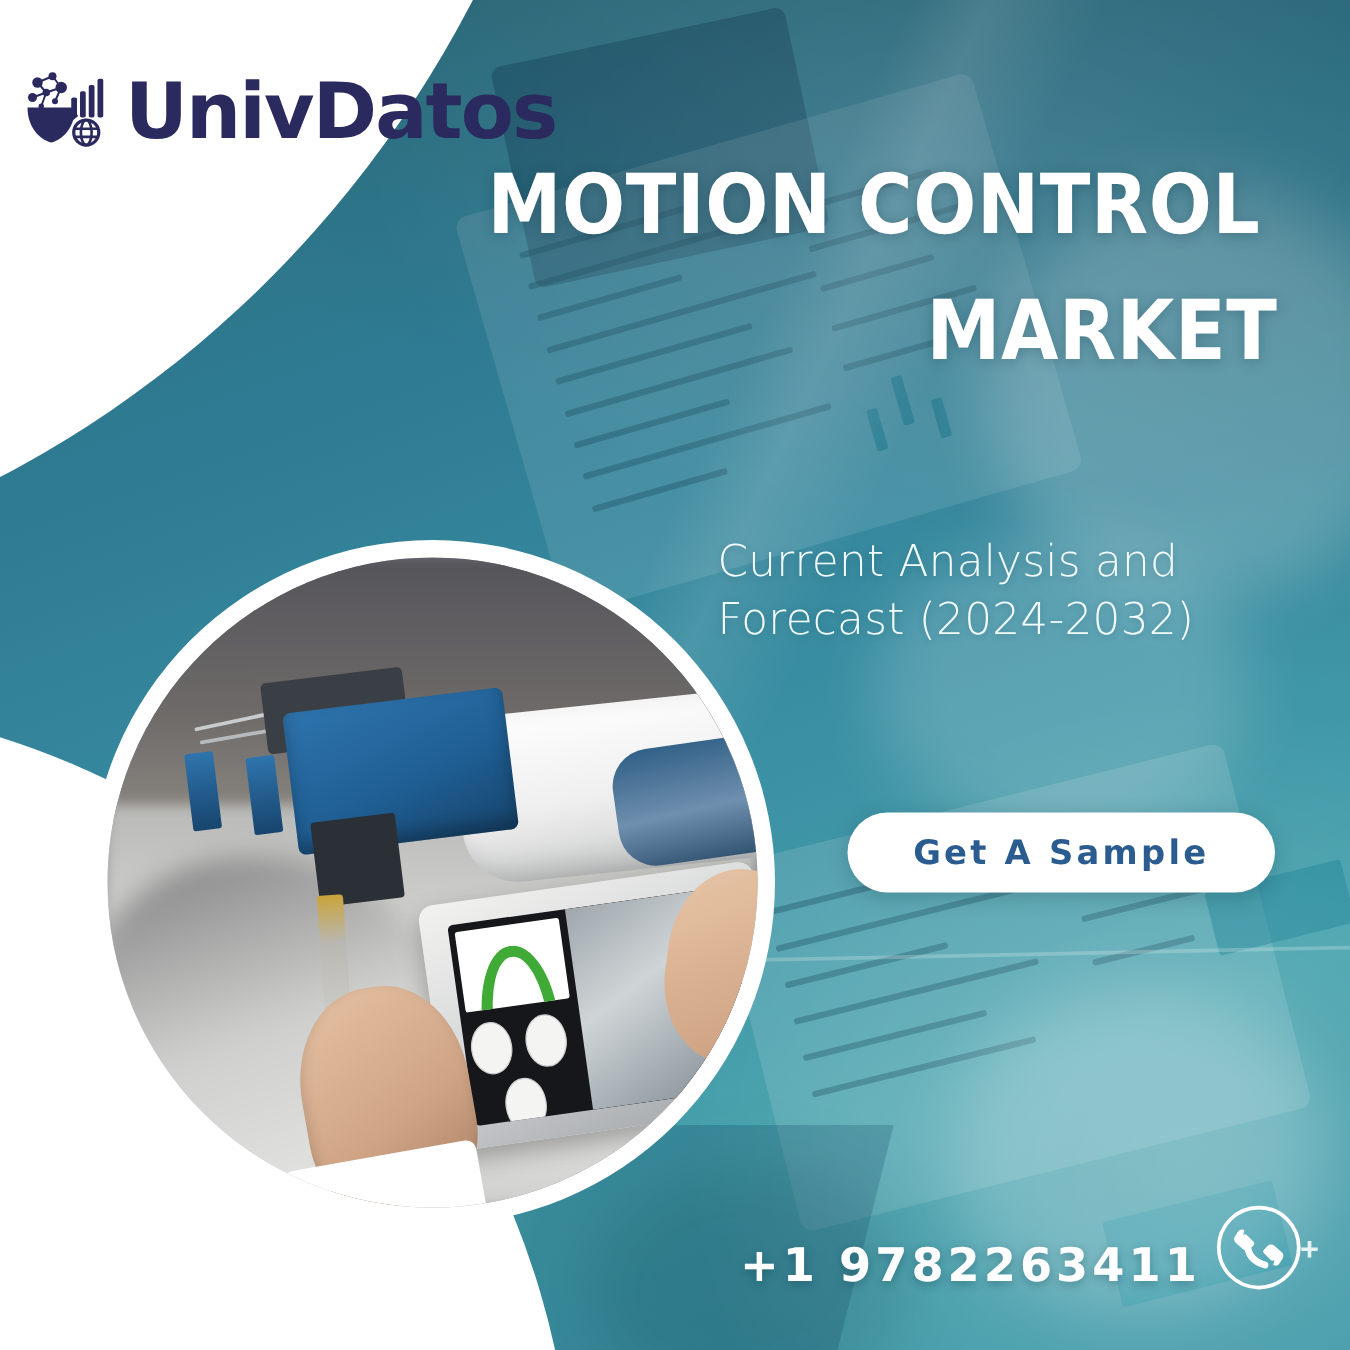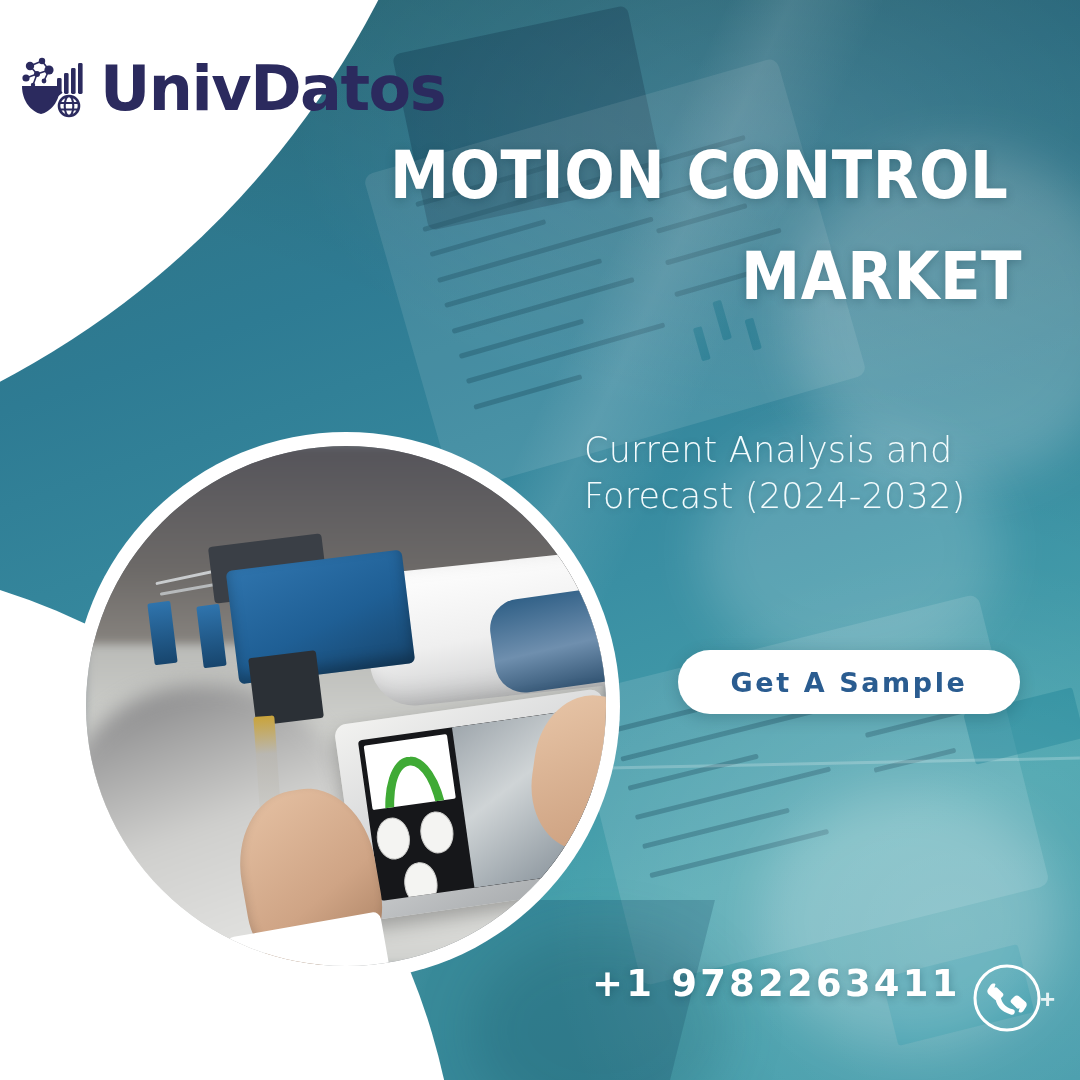--- a/index.html
+++ b/index.html
@@ -110,37 +110,37 @@
   }
   .logo-mark{ width:72px; height:66px; display:block; }
   .logo-word{
     font-size:62px; font-weight:700; letter-spacing:-1.5px;
     color:#2b2a5e; line-height:1; white-space:nowrap;
     font-family:"DejaVu Sans", sans-serif;
   }
 
   
   .headline{
-    position:absolute; right:58px; top:144px;
+    position:absolute; right:58px; top:132px;
     width:640px; text-align:right; z-index:30;
   }
   .headline .ln{
     display:block; color:#ffffff;
     font-family:"DejaVu Sans Condensed","Liberation Sans", sans-serif;
     font-weight:700; font-size:66px; line-height:0.98;
     letter-spacing:0.5px;
     text-shadow:0 2px 10px rgba(10,45,60,0.28);
     white-space:nowrap;
   }
   .headline .ln-1{ text-align:left; padding-left:8px; }
   .headline .ln-2{ text-align:right;margin-top:36px; }
 
   
   .subtitle{
-    position:absolute; right:66px; top:428px;
+    position:absolute; right:76px; top:428px;
     width:430px; text-align:left; z-index:30;
     color:#f2fbfd;
     font-size:35px; font-weight:300; line-height:1.30;
     letter-spacing:0.2px;
     text-shadow:0 1px 6px rgba(10,45,60,0.22);
     font-family:"DejaVu Sans", sans-serif;
   }
 
   
   .cta{
@@ -154,21 +154,21 @@
   .cta span{
     color:#2a5c90; font-weight:700; font-size:27px;
     letter-spacing:2.6px;
     font-family:"DejaVu Sans", sans-serif;
     text-align:center;
   }
 
   
   .phone-row{
     position:absolute; left:592px; top:962px;
-    display:flex; align-items:flex-start; gap:10px; z-index:35;
+    display:flex; align-items:flex-end; gap:10px; z-index:35;
   }
   .phone-num{
     color:#ffffff; font-weight:700; font-size:37px; letter-spacing:3.2px;
     font-family:"DejaVu Sans", sans-serif;
     text-shadow:0 2px 8px rgba(8,40,55,0.30);
     white-space:nowrap;
   }
   .phone-ic{ width:72px; height:72px; display:block; }
 
   

